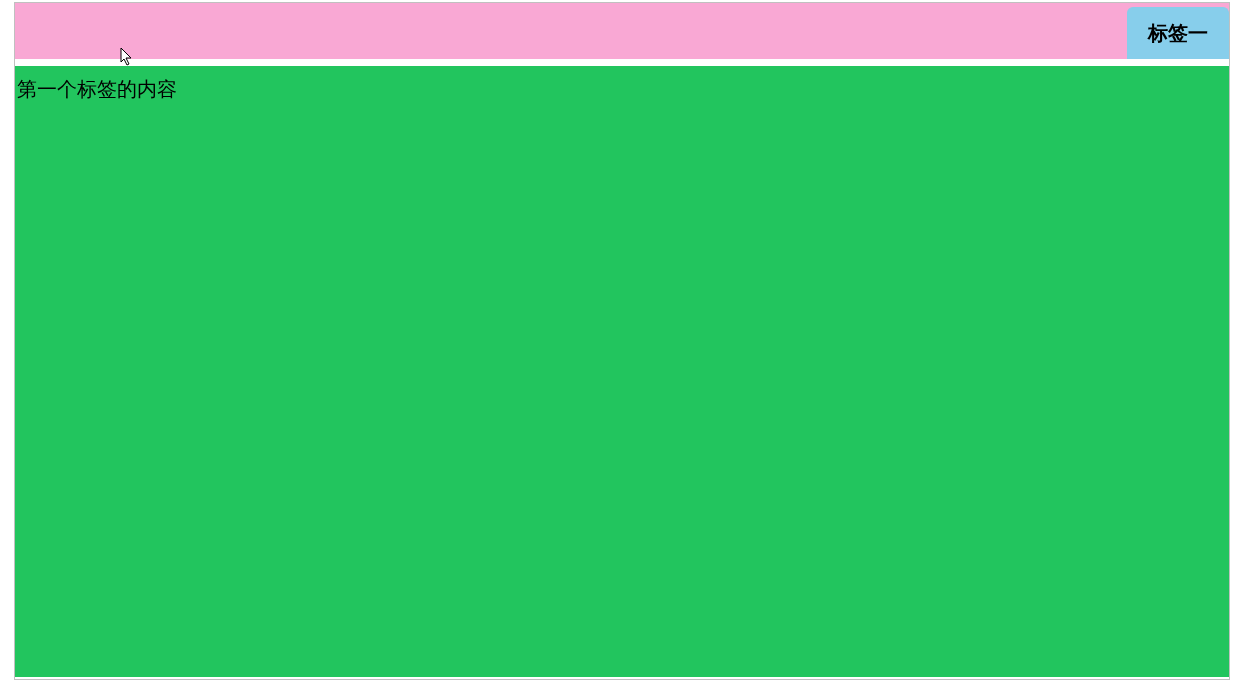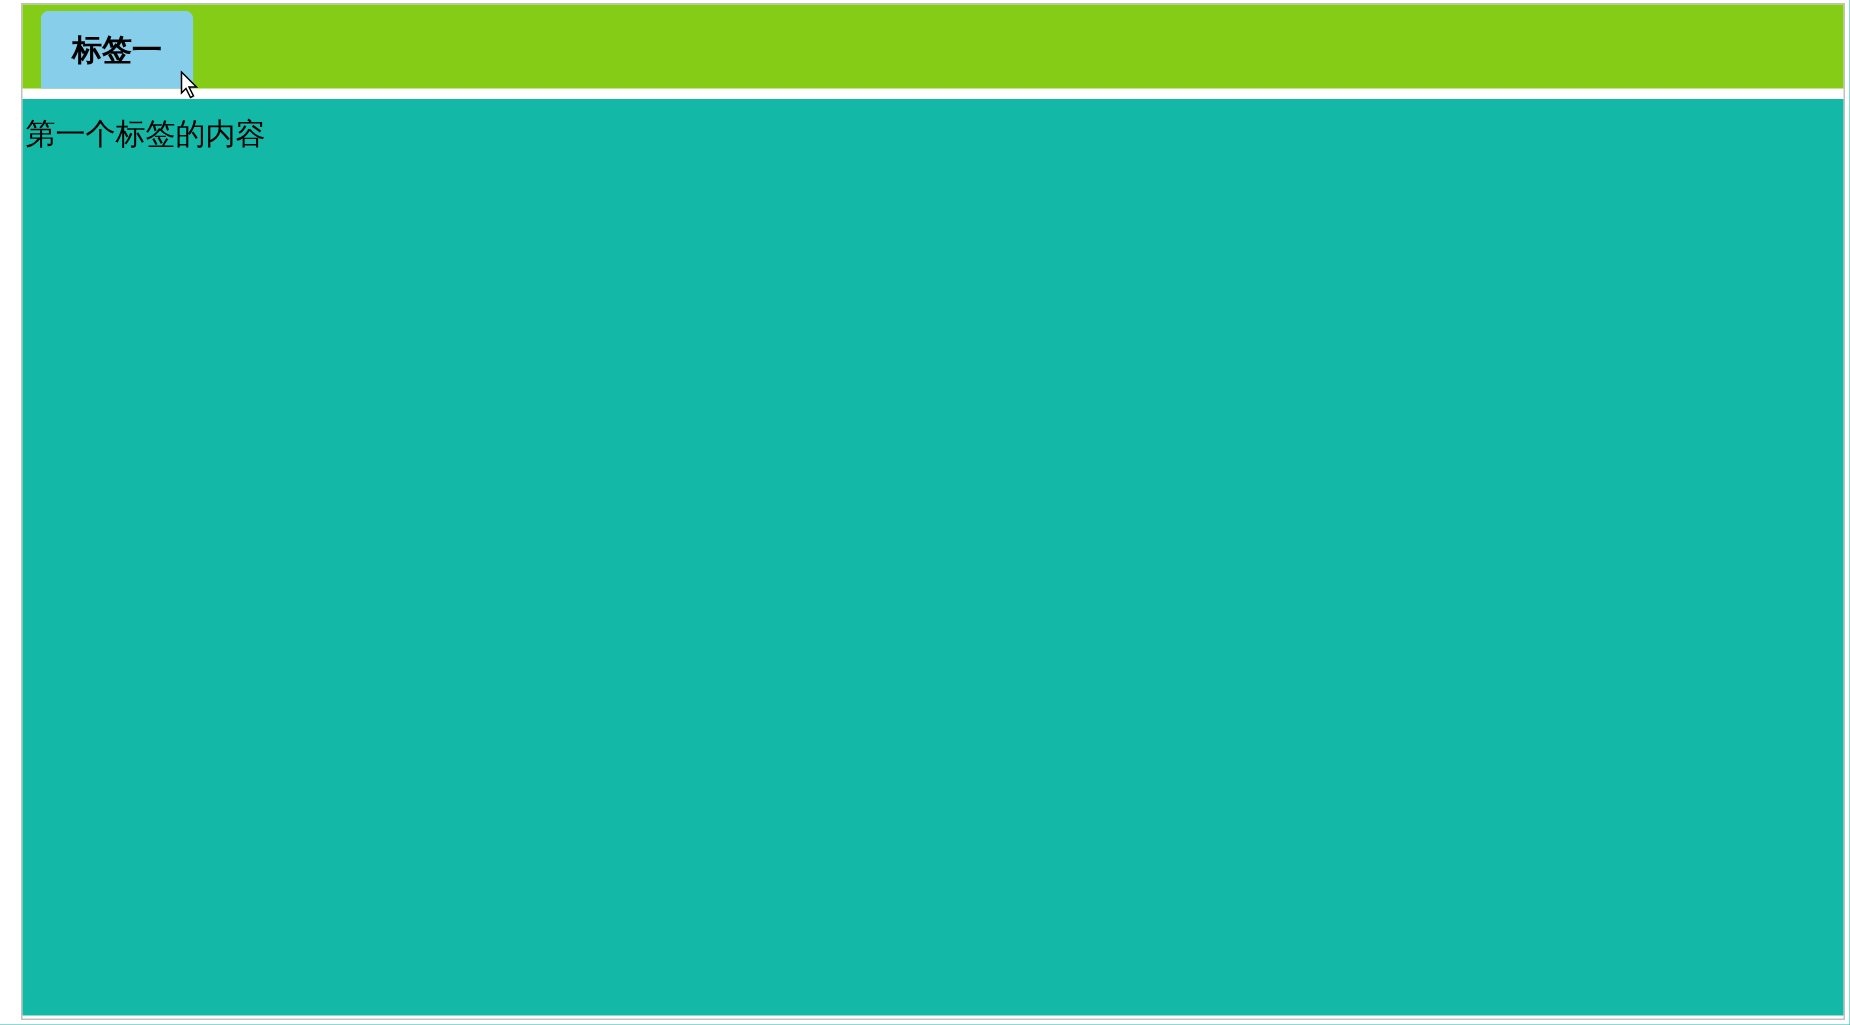--- a/index.html
+++ b/index.html
@@ -21,23 +21,24 @@
       margin-top: 2px;
       border: 1px solid #c0c0c0;
       background: #ffffff;
       position: relative;
     }
     .tabs-header {
       display: flex;
       gap: 4px;
       padding-left: 12px;
       padding-top: 4px;
-      background: #84cc16;
+      background: #f9a8d4;
       position: relative;
       z-index: 2;
+      justify-content: flex-end;
     }
     .tab {
       padding: 12px 20px;
       border: 1px solid #c0c0c0;
       border-top-left-radius: 6px;
       border-top-right-radius: 6px;
       border-bottom: none;
       background: #ffffff;
       font-size: 20px;
       color: #000000;
@@ -49,21 +50,21 @@
       background: #87ceeb;
       font-weight: bold;
       border-color: #87ceeb;
     }
     .tab-content {
       position: absolute;
       left: 0;
       right: 0;
       top: 63px;
       bottom: 2px;
-      background: #14b8a6;
+      background: #22c55e;
       padding: 10px 2px;
       font-size: 20px;
       color: #000000;
     }
     .cursor {
       position: absolute;
       left: 105px;
       top: 44px;
       z-index: 10;
       pointer-events: none;

